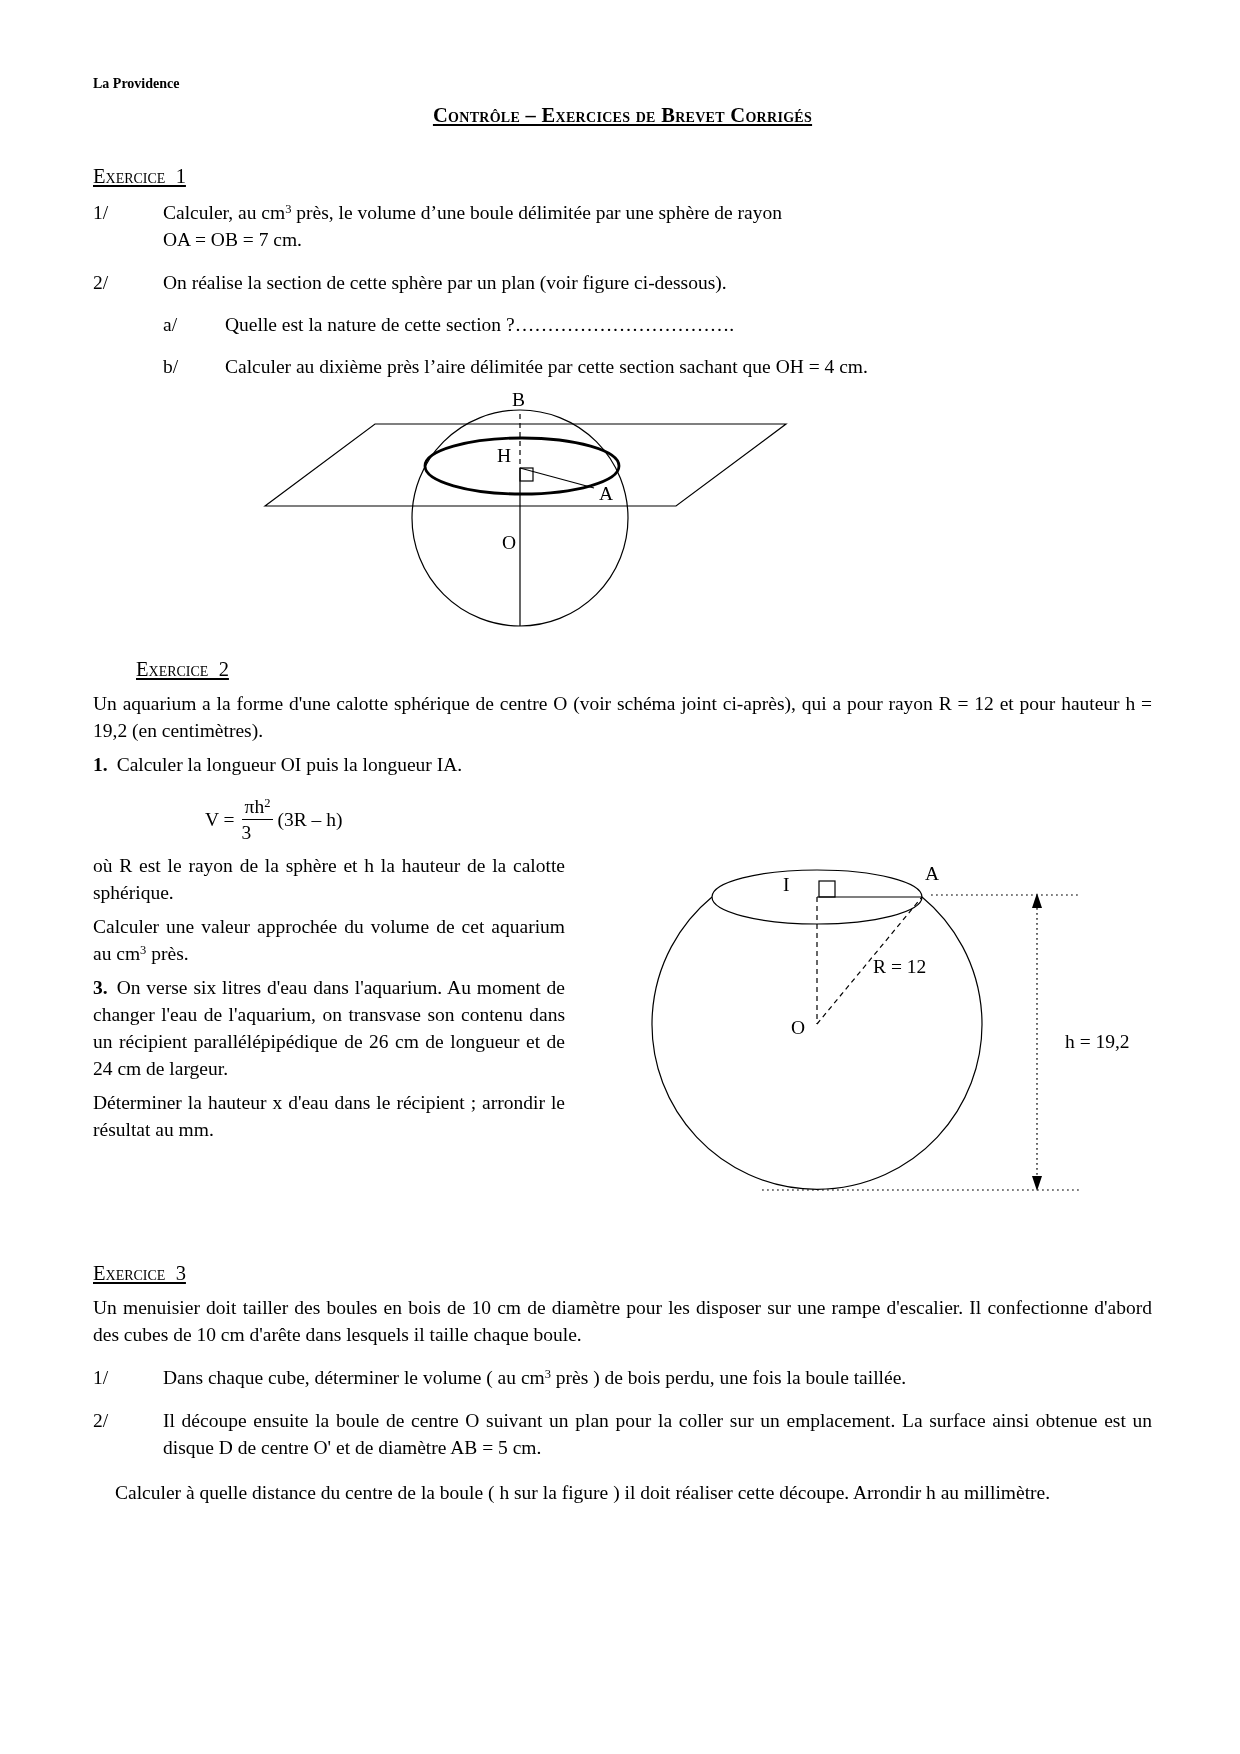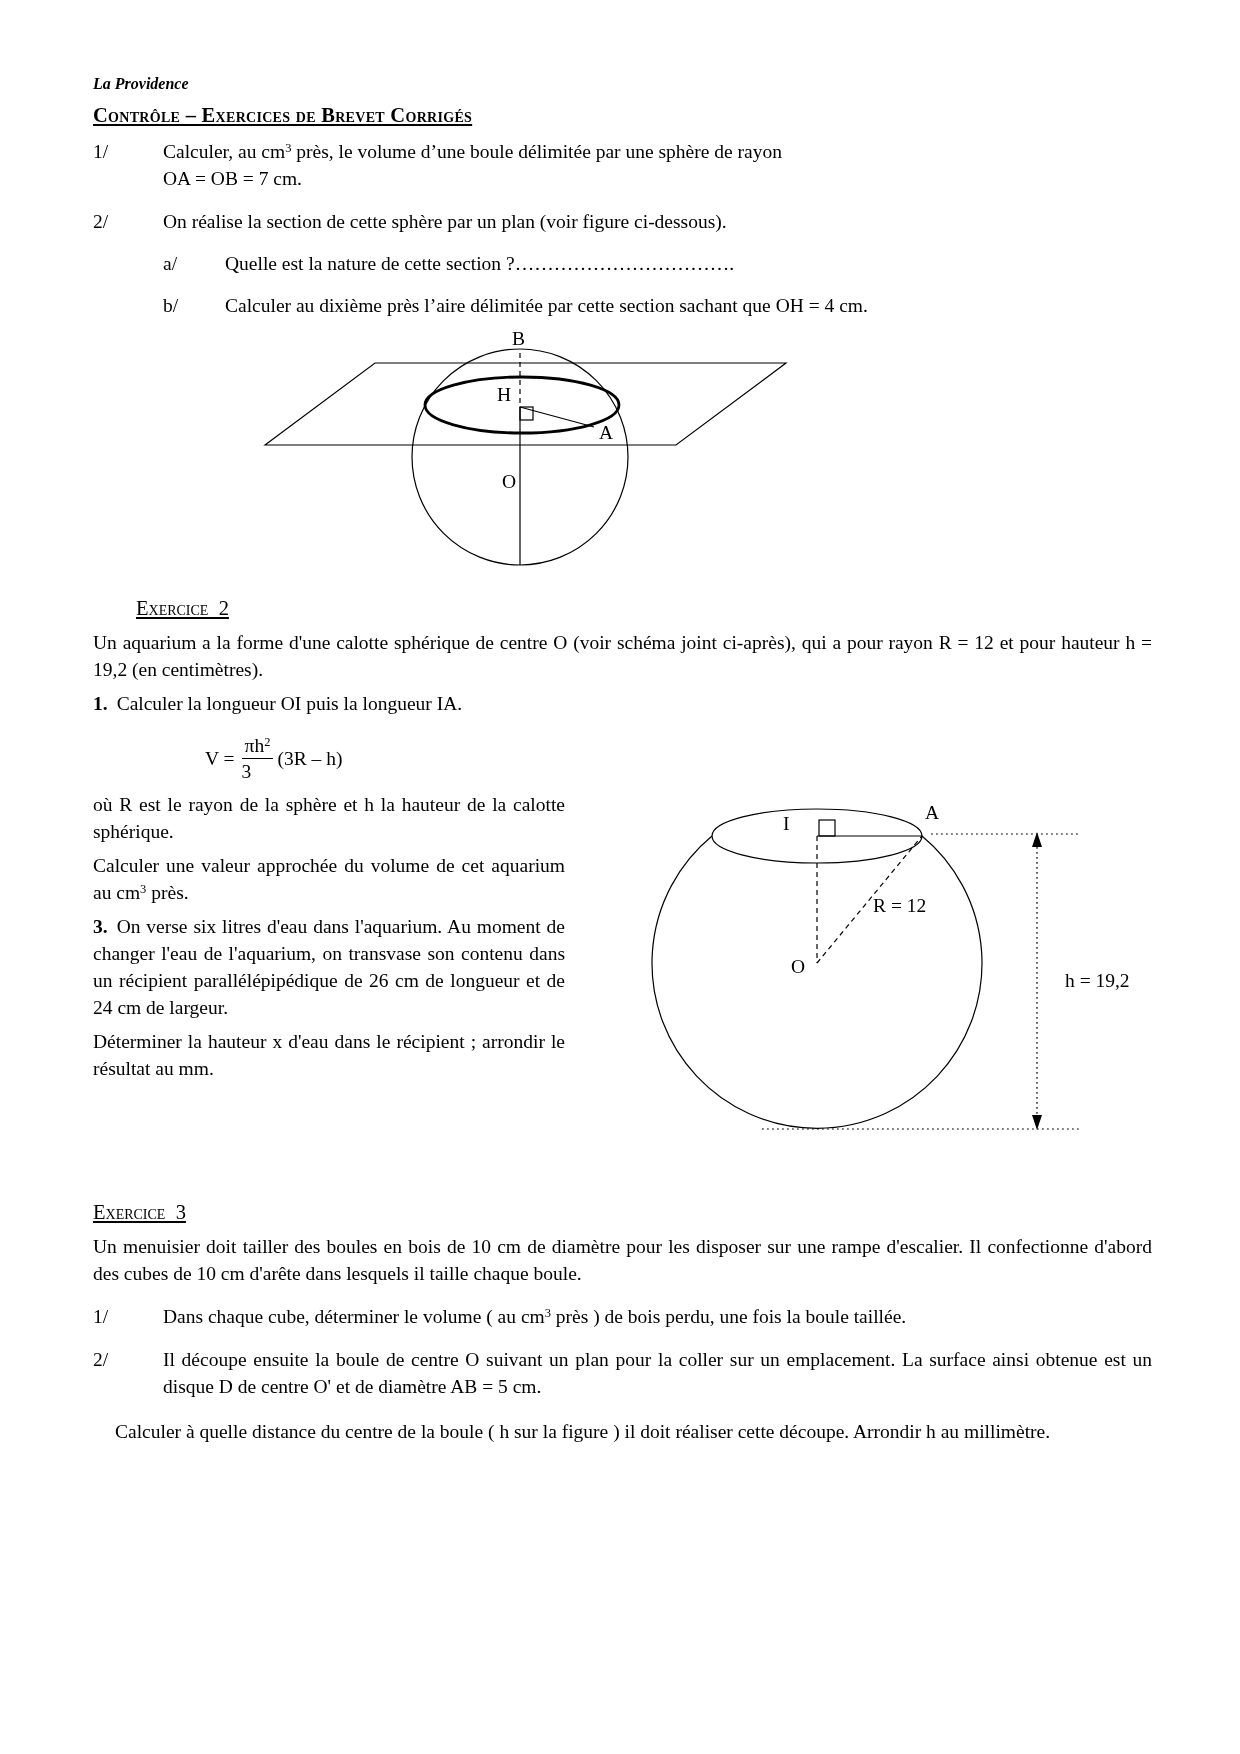--- a/index.html
+++ b/index.html
@@ -2,22 +2,22 @@
 <html><head>
 <meta charset="utf-8">
 <style>
   html,body{margin:0;padding:0;}
   body{
     width:1240px;height:1754px;background:#ffffff;color:#000;
     font-family:"Liberation Serif","DejaVu Serif",serif;
     font-size:19.5px;line-height:27px;
   }
   .page{padding:70px 88px 0 93px;}
-  .school{font-weight:bold;font-size:16px;font-style:italic;}
-  .title{text-align:left;font-weight:bold;font-variant:small-caps;
+  .school{font-weight:bold;font-size:14px;}
+  .title{text-align:center;font-weight:bold;font-variant:small-caps;
          text-decoration:underline;margin-top:5px;letter-spacing:.3px;font-size:20.5px;}
   .ex-heading{font-variant:small-caps;text-decoration:underline;white-space:pre;font-size:20.5px;}
   .mt-ex1{margin-top:34px;}
   .mt-ex2{margin-top:16px;margin-left:43px;}
   .mt-ex3{margin-top:46px;}
   .qrow{display:flex;margin-top:9px;}
   .qrow.gap{margin-top:16px;}
   .qnum{flex:0 0 70px;}
   .qtext{flex:1;text-align:justify;}
   .sub{display:flex;margin-left:70px;margin-top:15px;}
@@ -44,20 +44,21 @@
   .sfill{fill:#000;stroke:none;}
 </style>
 </head>
 <body>
 
 <div class="page">
 
   <div class="school">La Providence</div>
   <div class="title">Contrôle – Exercices de Brevet Corrigés</div>
 
+  <div class="ex-heading mt-ex1">Exercice  1</div>
 
   <div class="qrow">
     <div class="qnum">1/</div>
     <div class="qtext">
       <div><span>Calculer, au cm</span><sup>3</sup><span> près, le volume d’une boule délimitée par une sphère de rayon</span></div>
       <div>OA = OB = 7 cm.</div>
     </div>
   </div>
 
   <div class="qrow gap">

